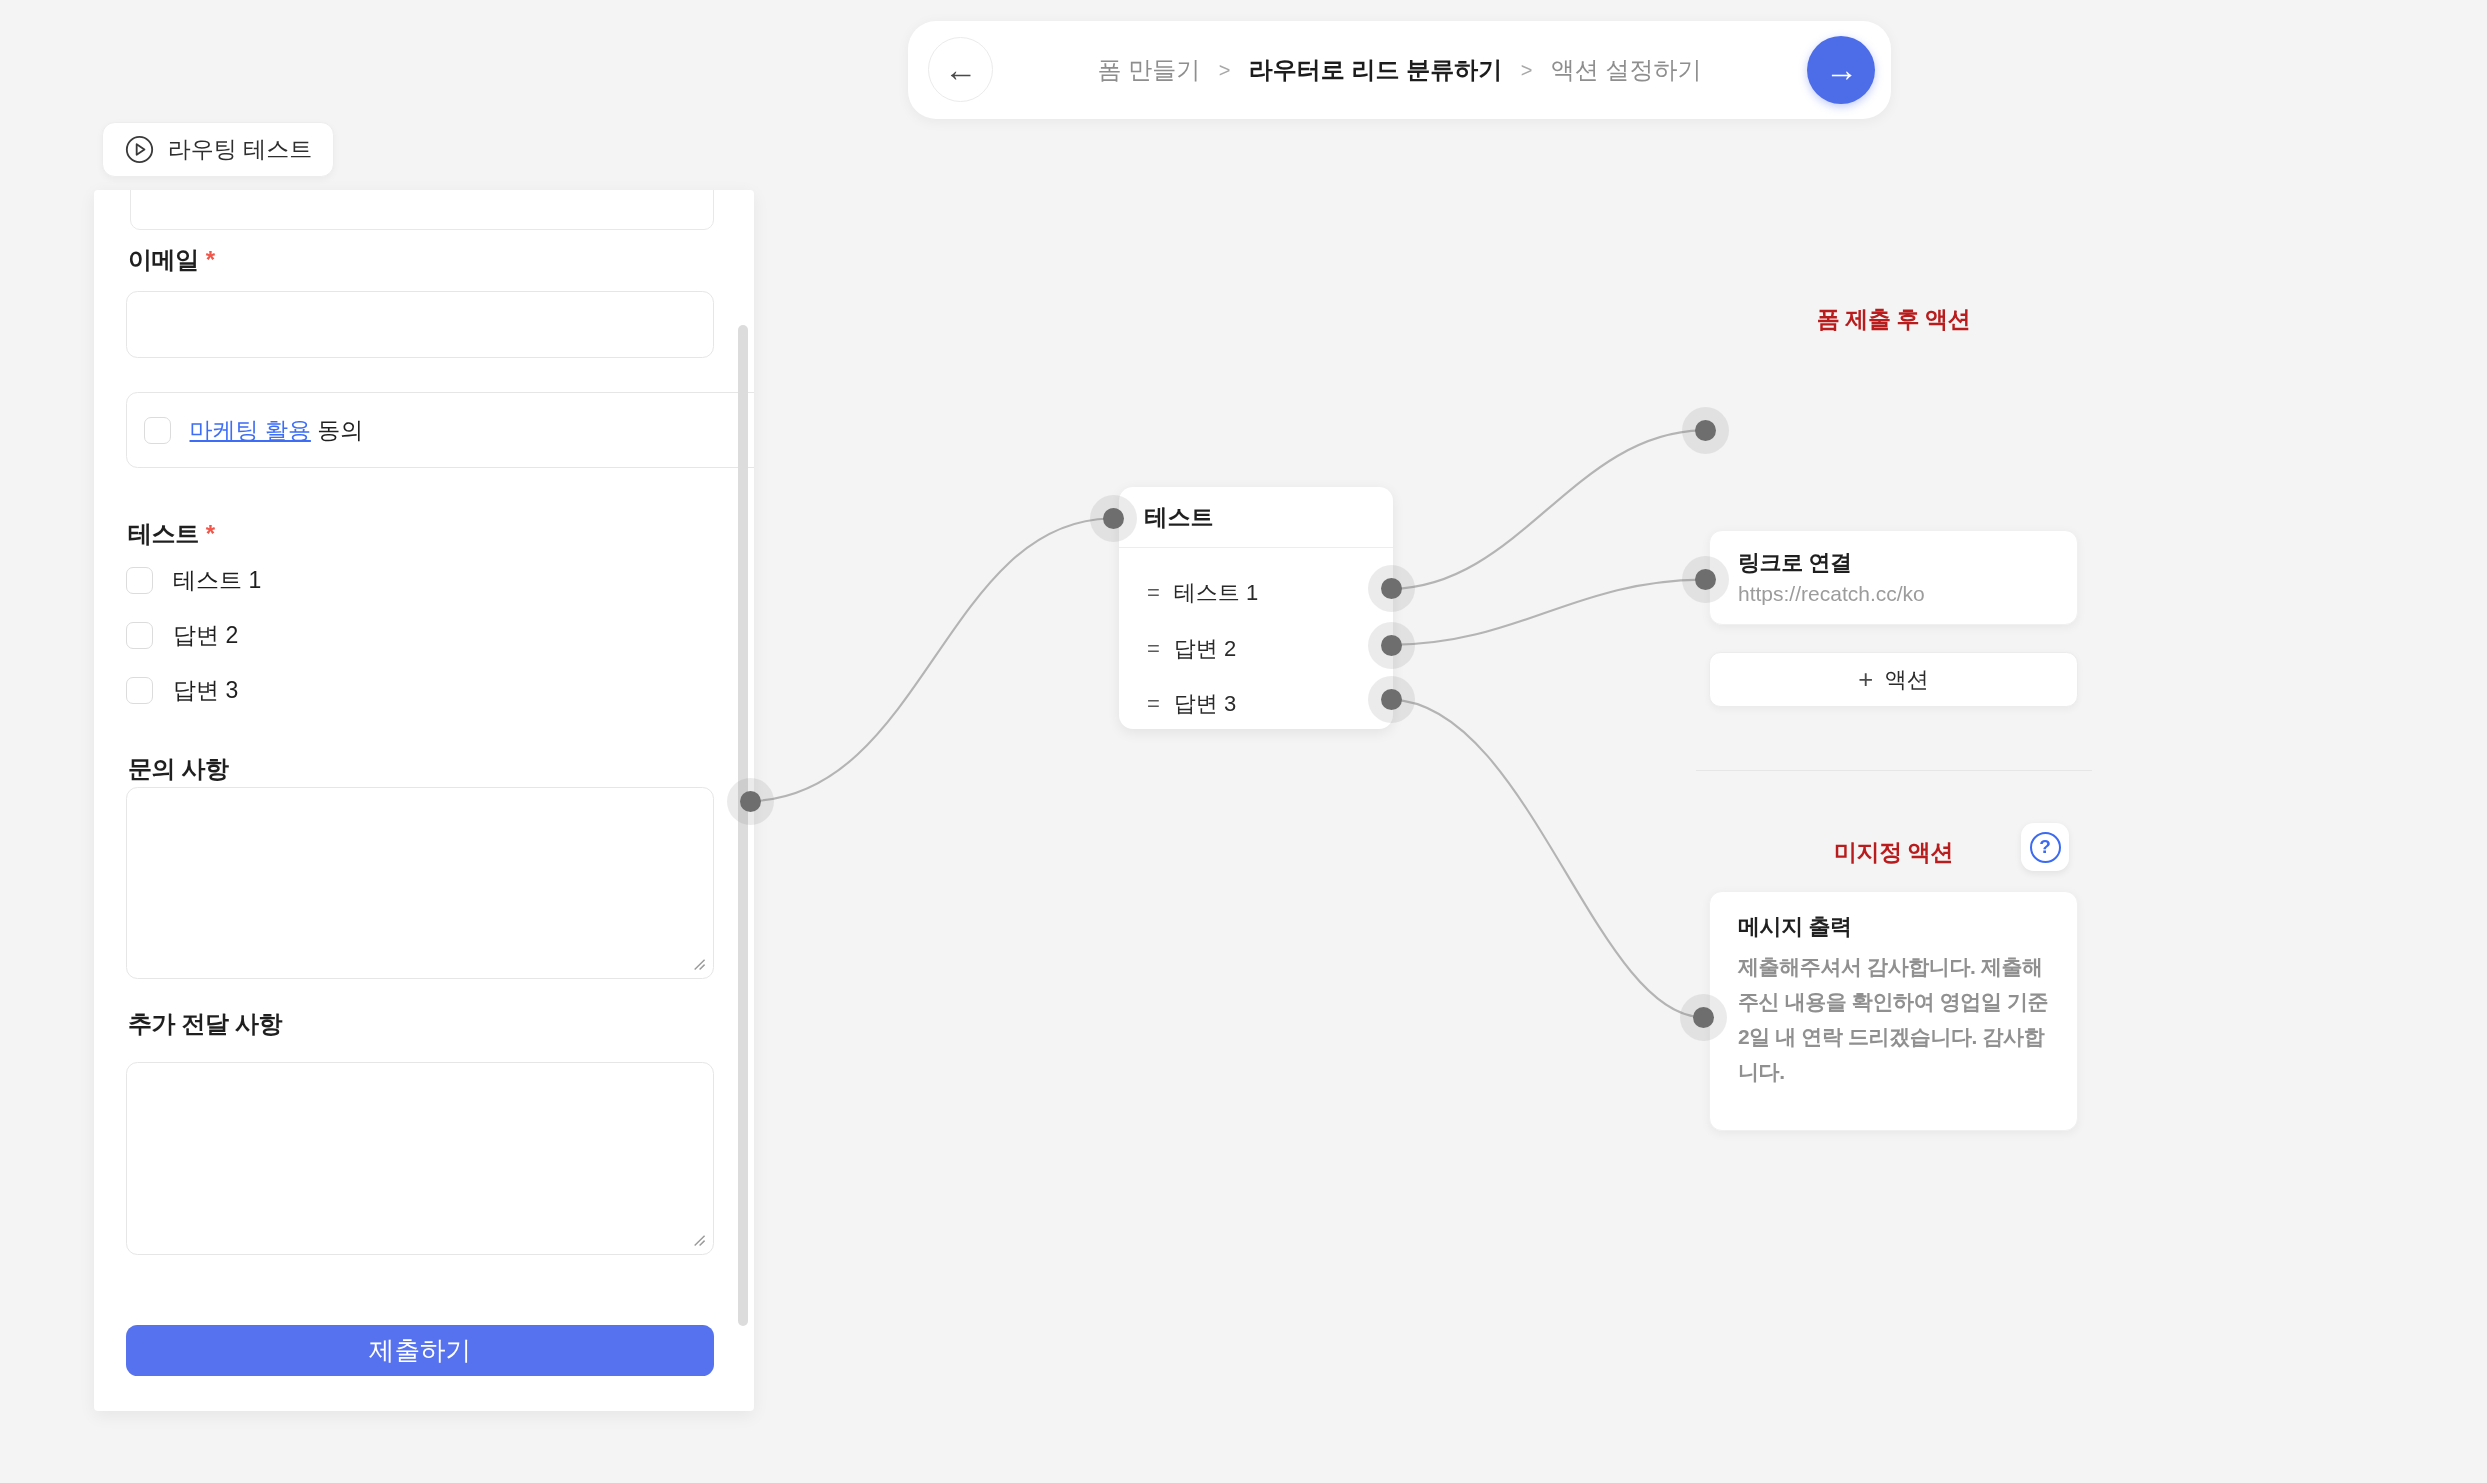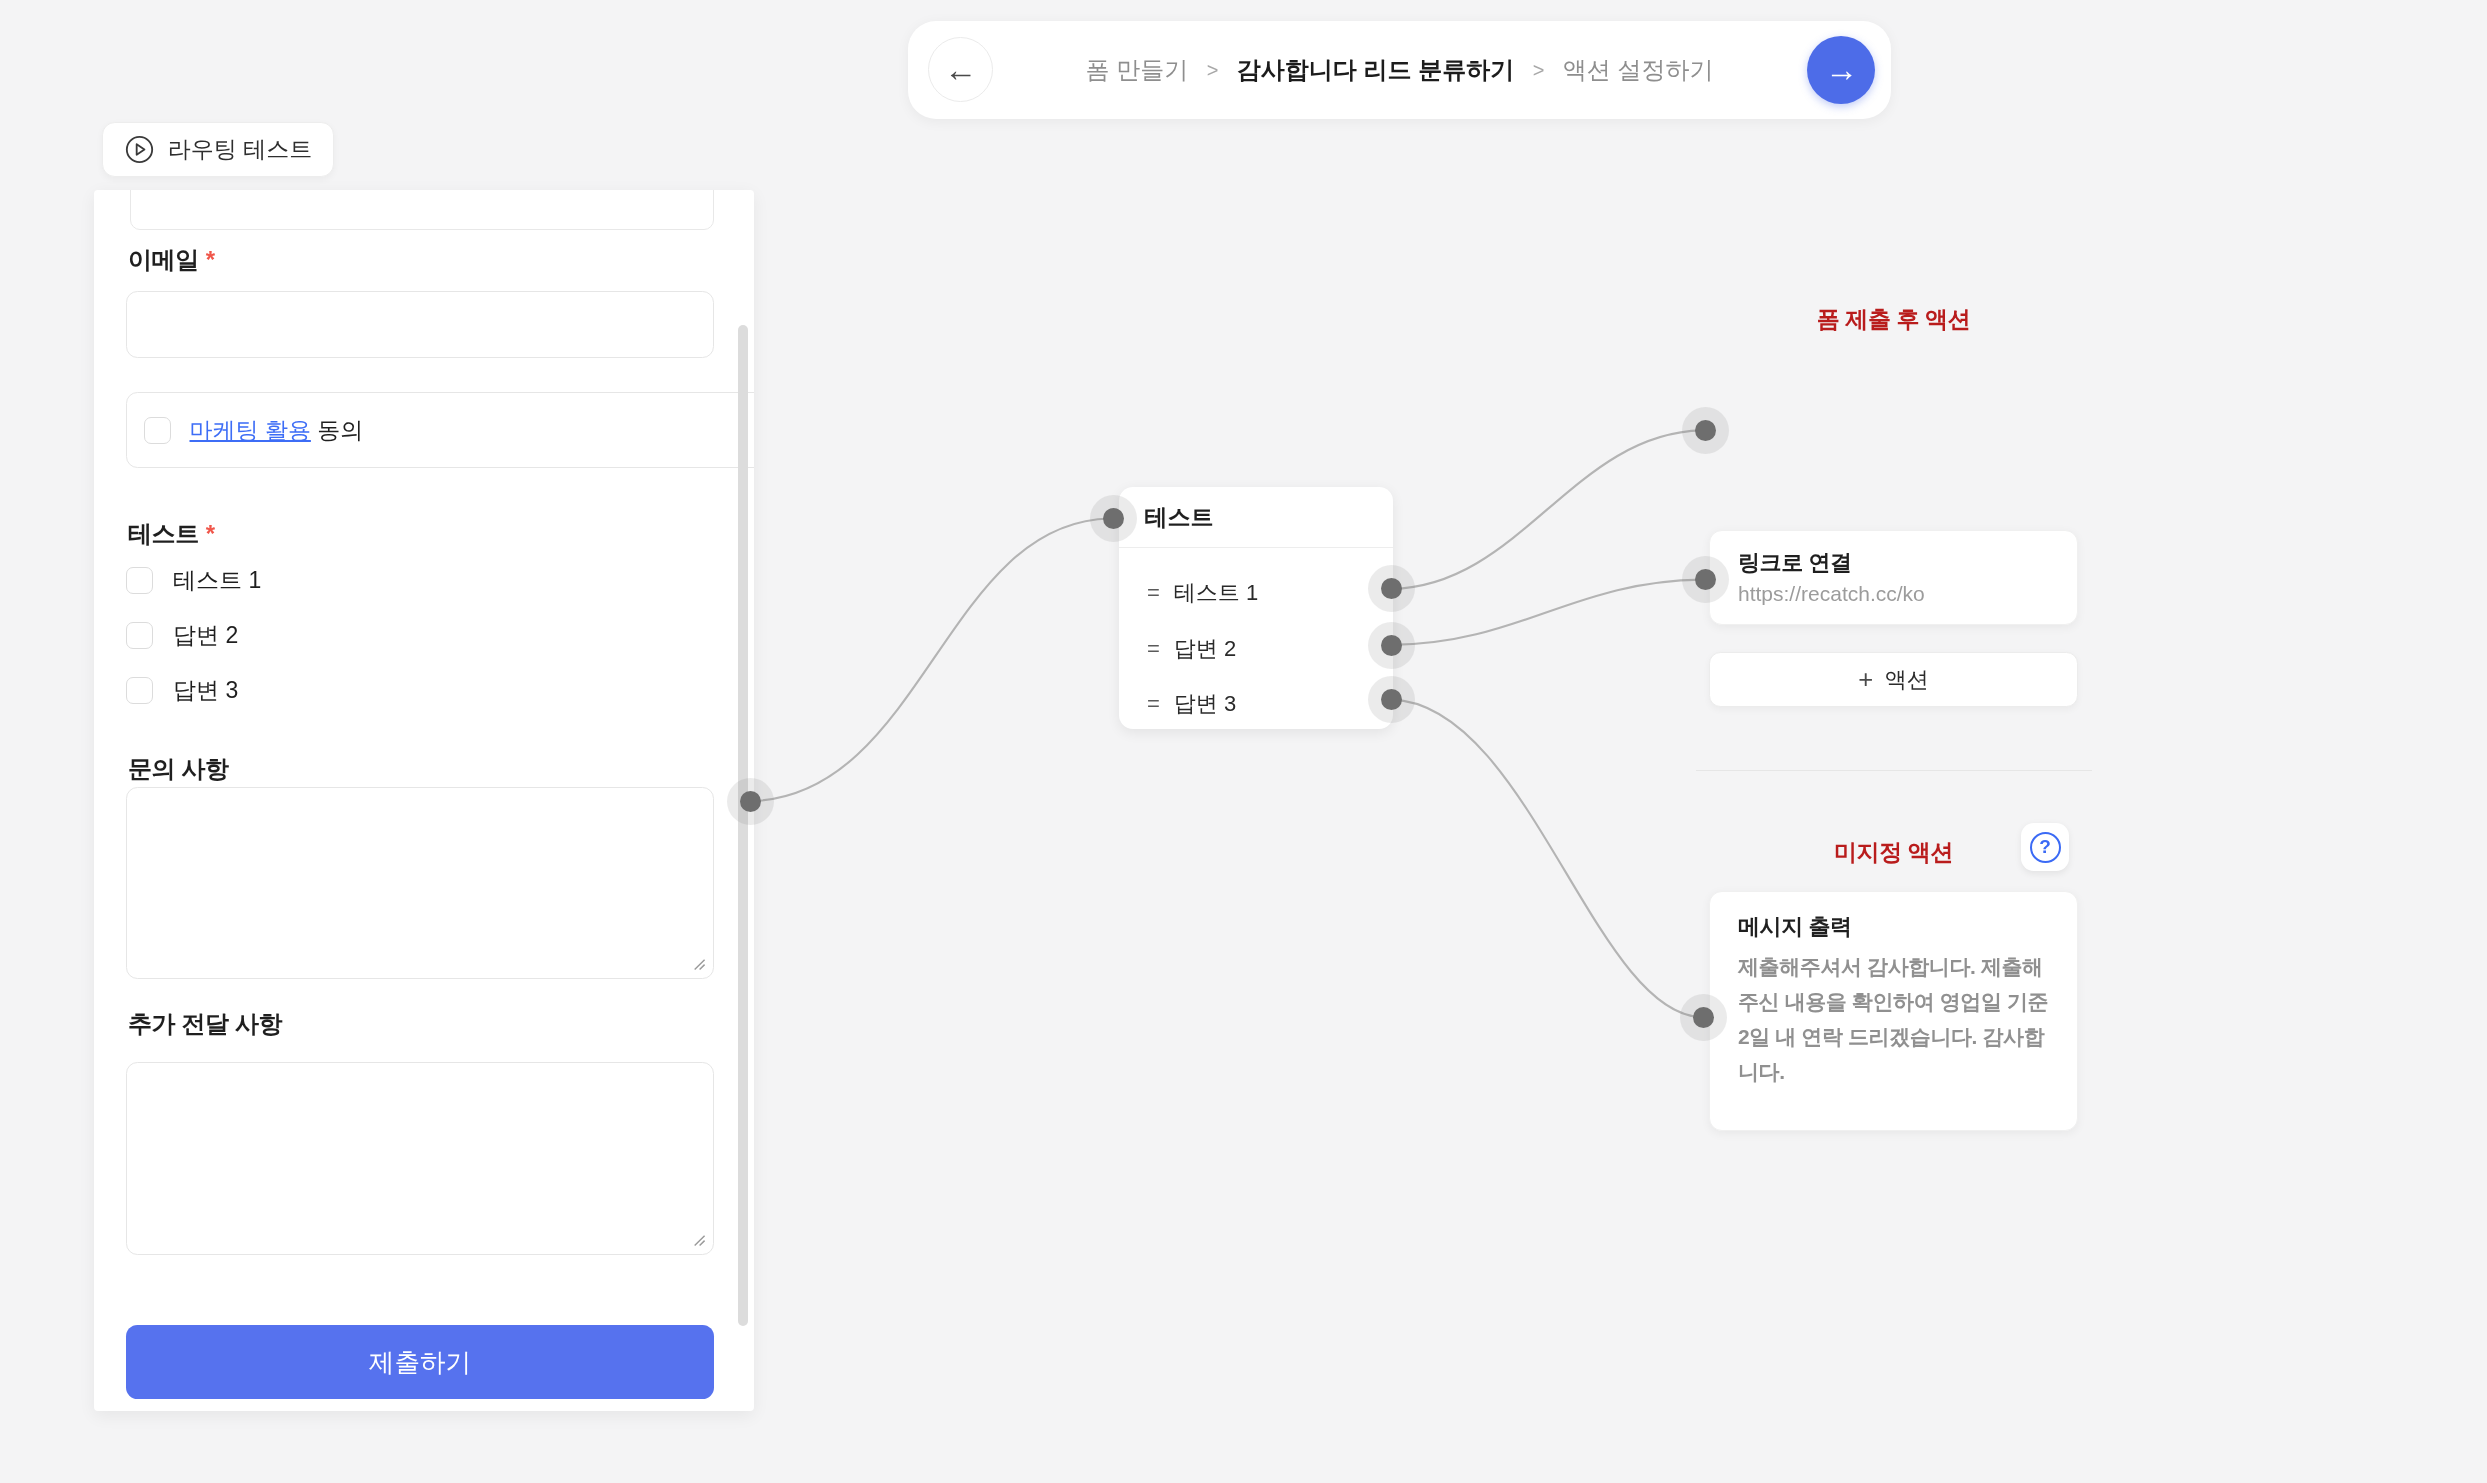--- a/index.html
+++ b/index.html
@@ -51,21 +51,21 @@
   .consent-box { position:absolute; left:32px; top:202px; width:704px; height:76px;
     border:1.4px solid #e6e6e6; border-radius:11.4px; display:flex; align-items:center;
     gap:18.5px; padding:0 17px; }
   .checkbox { width:27px; height:27px; border:1.4px solid #dcdcdc; border-radius:7px;
     background:#fff; flex:0 0 auto; cursor:pointer; }
   .consent-text { font-size:23px; color:#1f1f1f; }
   .consent-link { color:#3d6df6; text-decoration:underline; cursor:pointer; }
   .opt-row { position:absolute; left:32px; display:flex; align-items:center; gap:20px; }
   .opt-label { font-size:23px; color:#1f1f1f; }
   .resize-grip { position:absolute; right:7px; bottom:7px; }
-  .submit-btn { position:absolute; left:32px; top:1135px; width:588px; height:74px;
+  .submit-btn { position:absolute; left:32px; top:1135px; width:588px; height:51px;
     background:#5672ee; border-radius:11.4px; display:flex; align-items:center;
     justify-content:center; color:#fff; font-size:25.6px; cursor:pointer; }
   .scroll-thumb { position:absolute; left:644px; top:135px; width:10px; height:1001px;
     background:#dcdcdc; border-radius:5.7px; cursor:pointer; }
   
   .router-node { position:absolute; left:1119px; top:487px; width:274px; height:242px;
     background:#fff; border-radius:14px; box-shadow:0 3.6px 12.8px rgba(0,0,0,.07);
     z-index:2; }
   .router-head { height:61px; display:flex; align-items:center; padding:0 25.6px;
     border-bottom:1.4px solid #ededed; font-size:23px; font-weight:700; color:#1f1f1f; }
@@ -119,21 +119,21 @@
     <path d="M 1959 985 C 2150 990, 2245 1426, 2394 1432" fill="none" stroke="#b4b4b4" stroke-width="3"></path>
   </svg>
 
   <div class="topbar">
     <div class="back-btn">
       <span>←</span>
     </div>
     <div class="crumbs">
       <span class="crumb">폼 만들기</span>
       <span class="crumb-sep">&gt;</span>
-      <span class="crumb active">감사합니다 리드 분류하기</span>
+      <span class="crumb active">라우터로 리드 분류하기</span>
       <span class="crumb-sep">&gt;</span>
       <span class="crumb">액션 설정하기</span>
     </div>
     <div class="next-btn">
       <span>→</span>
     </div>
   </div>
 
   <div class="routing-test">
     <span class="play-icon">

